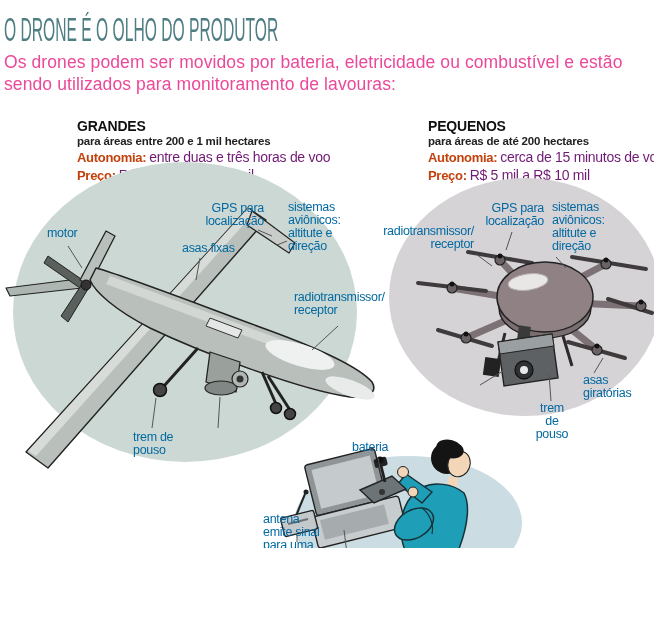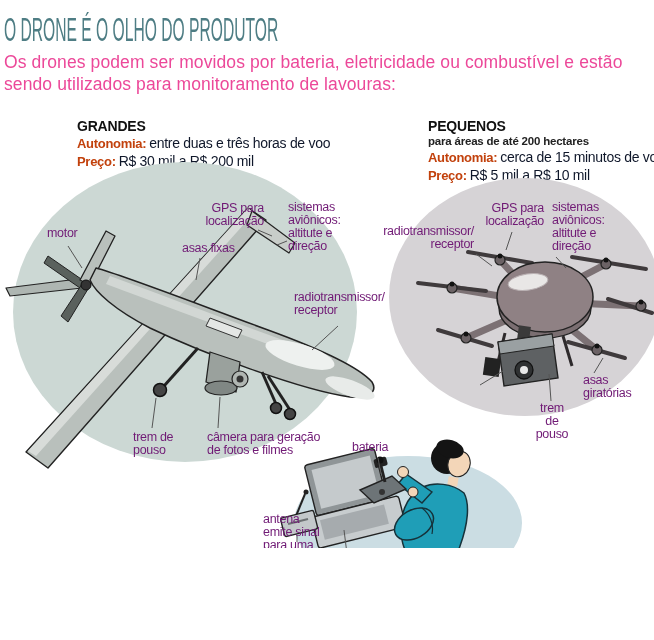--- a/index.html
+++ b/index.html
@@ -7,37 +7,38 @@
           font-family:"Liberation Sans",sans-serif;}
   .title{position:absolute;left:4px;top:10px;font-size:34px;font-weight:400;color:#4e7d84;
          white-space:nowrap;transform:scaleX(0.46);transform-origin:left top;letter-spacing:0px;}
   .intro{position:absolute;left:4px;top:52px;width:624px;font-size:17.5px;line-height:21.5px;
          color:#ec4899;letter-spacing:0.1px;}
   .spec{position:absolute;width:230px;}
   .spec-heading{font-size:14px;font-weight:700;color:#101010;line-height:15px;letter-spacing:-0.2px;}
   .spec-sub{font-size:11.5px;font-weight:700;color:#222;line-height:14px;letter-spacing:-0.2px;}
   .spec-line{line-height:17px;white-space:nowrap;}
   .spec-label{font-size:13px;font-weight:700;color:#c2410c;letter-spacing:-0.3px;}
-  .spec-value{font-size:14px;font-weight:400;color:#0f172a;letter-spacing:-0.3px;margin-left:3px;}
+  .spec-value{font-size:14px;font-weight:400;color:#701a75;letter-spacing:-0.3px;margin-left:3px;}
   .art{position:absolute;left:0;top:0;}
-  .lbl{position:absolute;font-size:12.5px;line-height:13px;color:#701a75;letter-spacing:-0.3px;
+  .lbl{position:absolute;font-size:12.5px;line-height:13px;color:#0369a1;letter-spacing:-0.3px;
        white-space:pre-line;}
   .r{text-align:right;}
   .c{text-align:center;}
 </style>
 </head>
 <body>
 
 <div class="canvas">
 
   <div class="title">O DRONE É O OLHO DO PRODUTOR</div>
   <div class="intro">Os drones podem ser movidos por bateria, eletricidade ou combustível e estão sendo utilizados para monitoramento de lavouras:</div>
 
   <div class="spec" style="left:45px;top:119px;margin-left:32px;">
     <div class="spec-heading">GRANDES</div>
+    <div class="spec-sub">para áreas entre 200 e 1 mil hectares</div>
     <div class="spec-line"><span class="spec-label">Autonomia:</span><span class="spec-value">entre duas e três horas de voo</span></div>
     <div class="spec-line"><span class="spec-label">Preço:</span><span class="spec-value">R$ 30 mil a R$ 200 mil</span></div>
   </div>
 
   <div class="spec" style="left:428px;top:119px;">
     <div class="spec-heading">PEQUENOS</div>
     <div class="spec-sub">para áreas de até 200 hectares</div>
     <div class="spec-line"><span class="spec-label">Autonomia:</span><span class="spec-value">cerca de 15 minutos de voo</span></div>
     <div class="spec-line"><span class="spec-label">Preço:</span><span class="spec-value">R$ 5 mil a R$ 10 mil</span></div>
   </div>
@@ -205,22 +206,20 @@
   <div class="lbl r" style="left:190px;top:202px;width:74px;">GPS para
 localização</div>
   <div class="lbl" style="left:288px;top:201px;">sistemas
 aviônicos:
 altitute e
 direção</div>
   <div class="lbl" style="left:294px;top:291px;">radiotransmissor/
 receptor</div>
   <div class="lbl" style="left:133px;top:431px;">trem de
 pouso</div>
-  <div class="lbl" style="left:207px;top:431px;">câmera para geração
-de fotos e filmes</div>
 
   <div class="lbl r" style="left:372px;top:225px;width:102px;">radiotransmissor/
 receptor</div>
   <div class="lbl r" style="left:472px;top:202px;width:72px;">GPS para
 localização</div>
   <div class="lbl" style="left:552px;top:201px;">sistemas
 aviônicos:
 altitute e
 direção</div>
   <div class="lbl c" style="left:532px;top:402px;width:40px;">trem de

